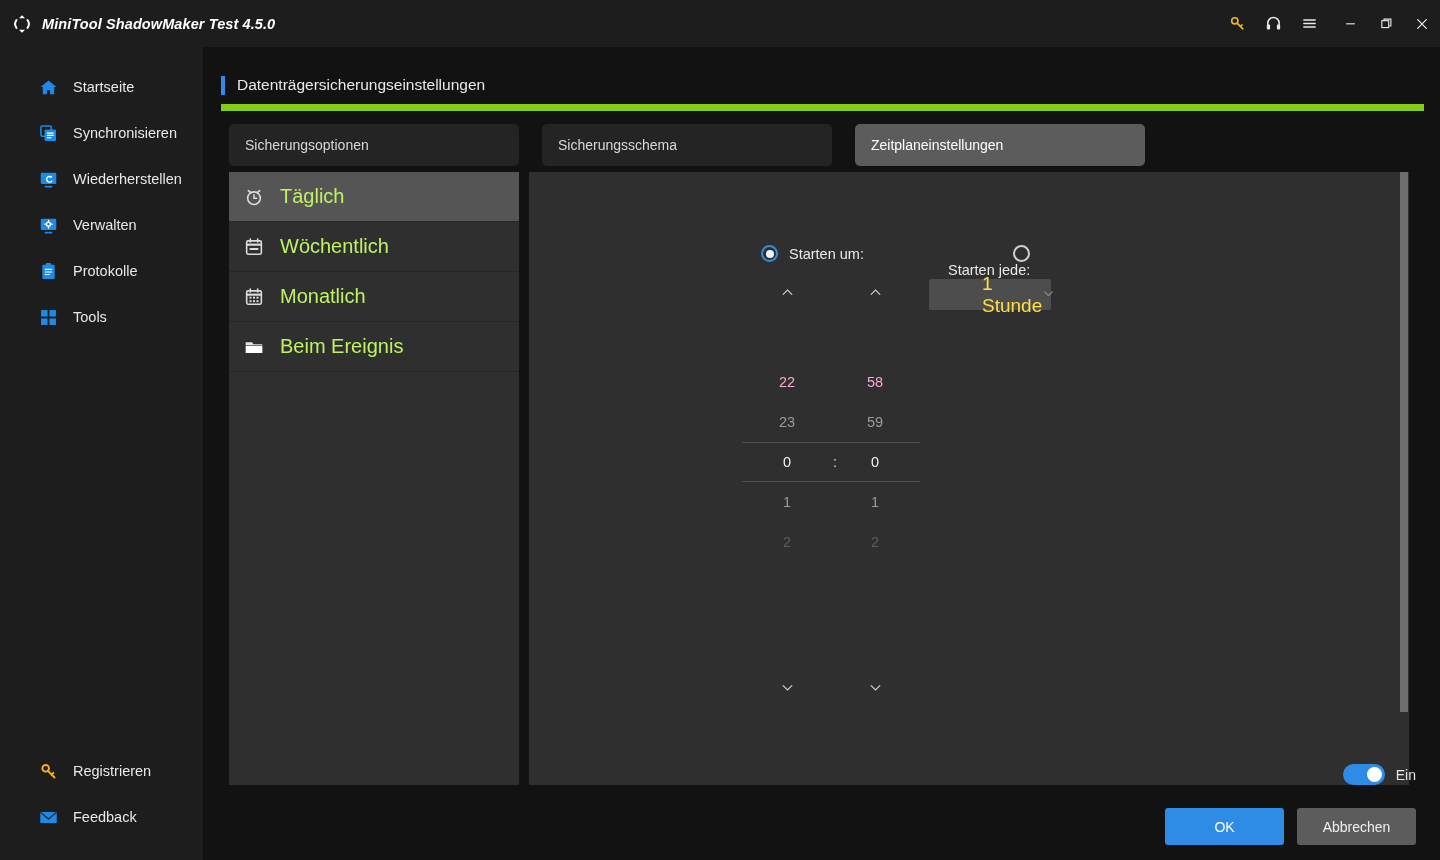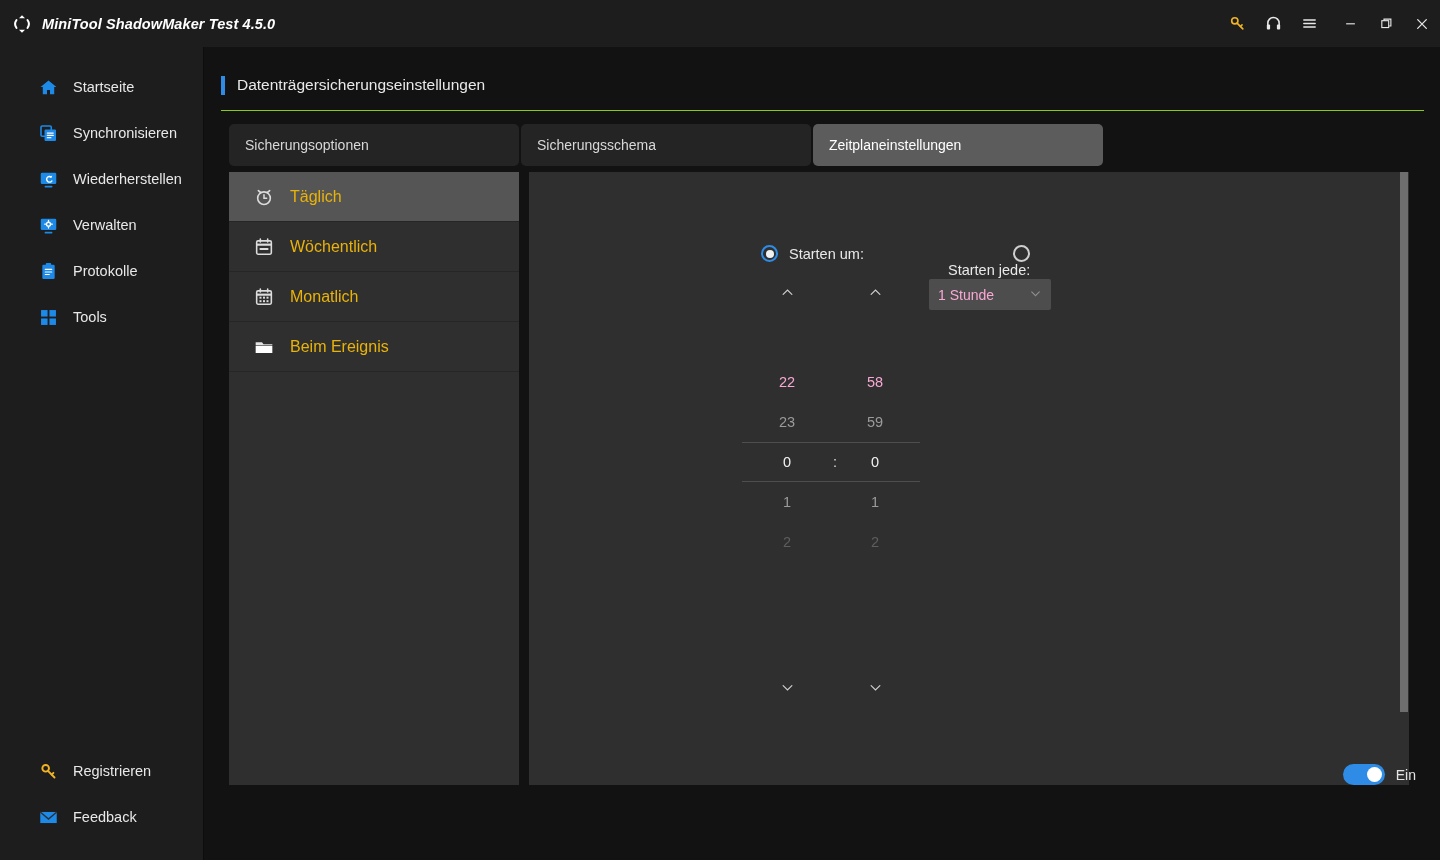--- a/index.html
+++ b/index.html
@@ -52,45 +52,45 @@
 
   .side-bottom { position: absolute; left: 0; bottom: 18px; width: 204px; }
 
   
   .main {
     position: absolute; left: 205px; top: 47px; width: 1235px; height: 813px;
     background: #121212;
   }
   .page-head {
     position: absolute; left: 16px; top: 28px; width: 1203px; height: 36px;
-    border-bottom: 1px solid #84cc16;
+    border-bottom: 7px solid #84cc16;
     display: flex; align-items: flex-start;
   }
   .head-bar { width: 4px; height: 19px; background: #2e8ce6; margin-top: 1px; }
   .page-title { margin-left: 12px; font-size: 15.5px; color: #e9e9e9; line-height: 19px; }
 
   
-  .tabs { position: absolute; left: 24px; top: 77px; display: flex; gap: 2px; }
+  .tabs { position: absolute; left: 24px; top: 77px; display: flex; gap: 23px; }
   .tab {
     width: 290px; height: 42px; border-radius: 5px;
     background: #242424;
     display: flex; align-items: center; padding-left: 16px;
     font-size: 14px; color: #d8d8d8; cursor: pointer;
   }
   .tab.active, .tab.active:hover { background: #5c5c5c; color: #fff; }
 
   
   .left-panel {
     position: absolute; left: 24px; top: 125px; width: 290px; height: 613px;
     background: #2f2f2f; overflow: hidden;
   }
   .sched-item {
-    height: 50px; display: flex; align-items: center; padding-left: 24px;
+    height: 50px; display: flex; align-items: center; padding-left: 14px;
     border-bottom: 1px solid #262626;
-    cursor: pointer; color: #eab308; font-size: 16px;
+    cursor: pointer; color: #bef264; font-size: 20px;
   }
   .sched-item.sel, .sched-item.sel:hover { background: #555555; }
   .sched-ico { width: 22px; height: 22px; display: flex; align-items: center; justify-content: center; flex: 0 0 22px; }
   .sched-label { margin-left: 15px; }
 
   .right-panel {
     position: absolute; left: 324px; top: 125px; width: 880px; height: 613px;
     background: #2f2f2f; overflow: hidden;
   }
   .rp-scrollbar {
@@ -110,21 +110,21 @@
   .radio.on::after { content: ""; width: 8px; height: 8px; border-radius: 50%; background: #f2f2f2; }
   .radio-lbl { margin-left: 11px; font-size: 14.5px; color: #e9e9e9; white-space: nowrap; }
 
   
   .dd {
     position: absolute; left: 400px; top: 107px; width: 122px; height: 31px;
     background: #4d4d4d; border-radius: 2px;
     display: flex; align-items: center; padding: 0 9px;
     cursor: default;
   }
-  .dd-val { font-size: 14px; color: #f9a8d4; }
+  .dd-val { font-size: 19px; color: #fde047; margin-left: 44px; }
   .dd-chev { margin-left: auto; }
 
   
   .tp { position: absolute; left: 213px; top: 105px; width: 183px; height: 425px; }
   .tp-col { position: absolute; top: 0; width: 90px; height: 425px; }
   .tp-col.hours { left: 0; }
   .tp-col.mins  { left: 88px; }
   .tp-arrow {
     position: absolute; left: 0; width: 90px; height: 30px;
     display: flex; align-items: center; justify-content: center; cursor: pointer;
@@ -452,13 +452,17 @@
     </div>
   </div>
 
   <div class="toggle-row">
     <span class="switch">
       <span class="knob"></span>
     </span>
     <span class="toggle-lbl">Ein</span>
   </div>
 
+  <div class="btn-row">
+    <button class="btn btn-ok">OK</button>
+    <button class="btn btn-cancel">Abbrechen</button>
+  </div>
 </div>
 
 </body></html>

